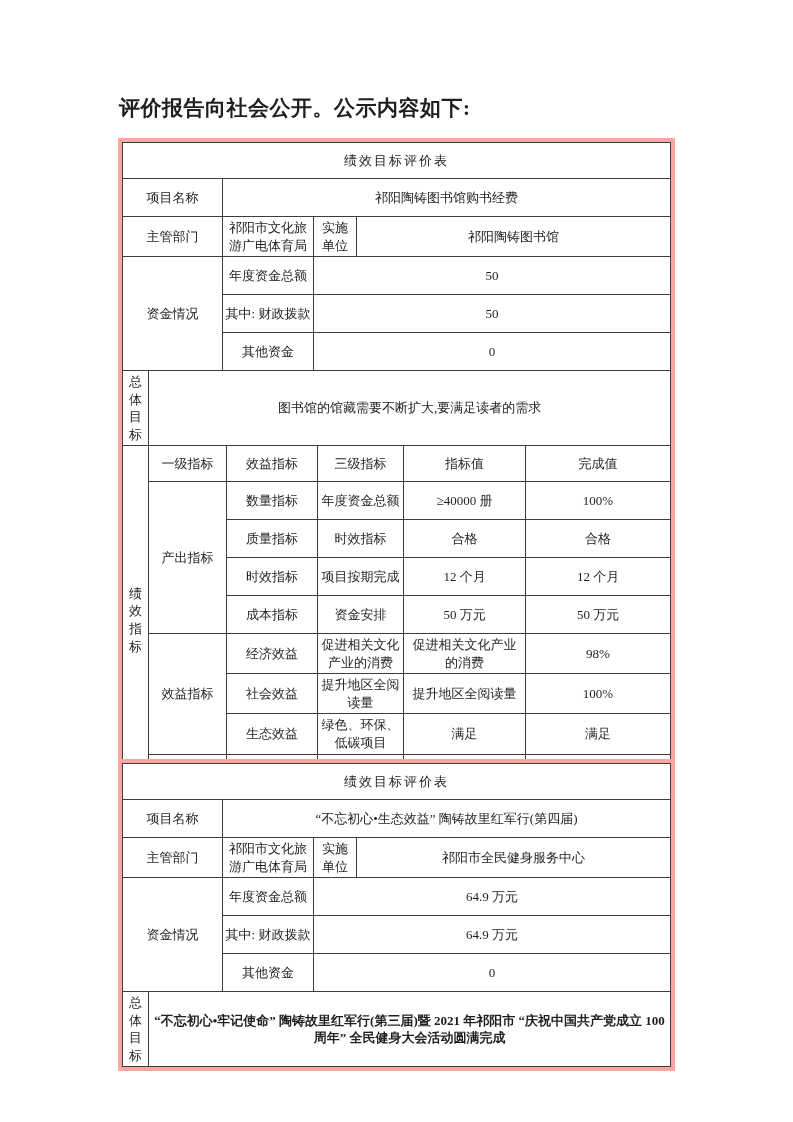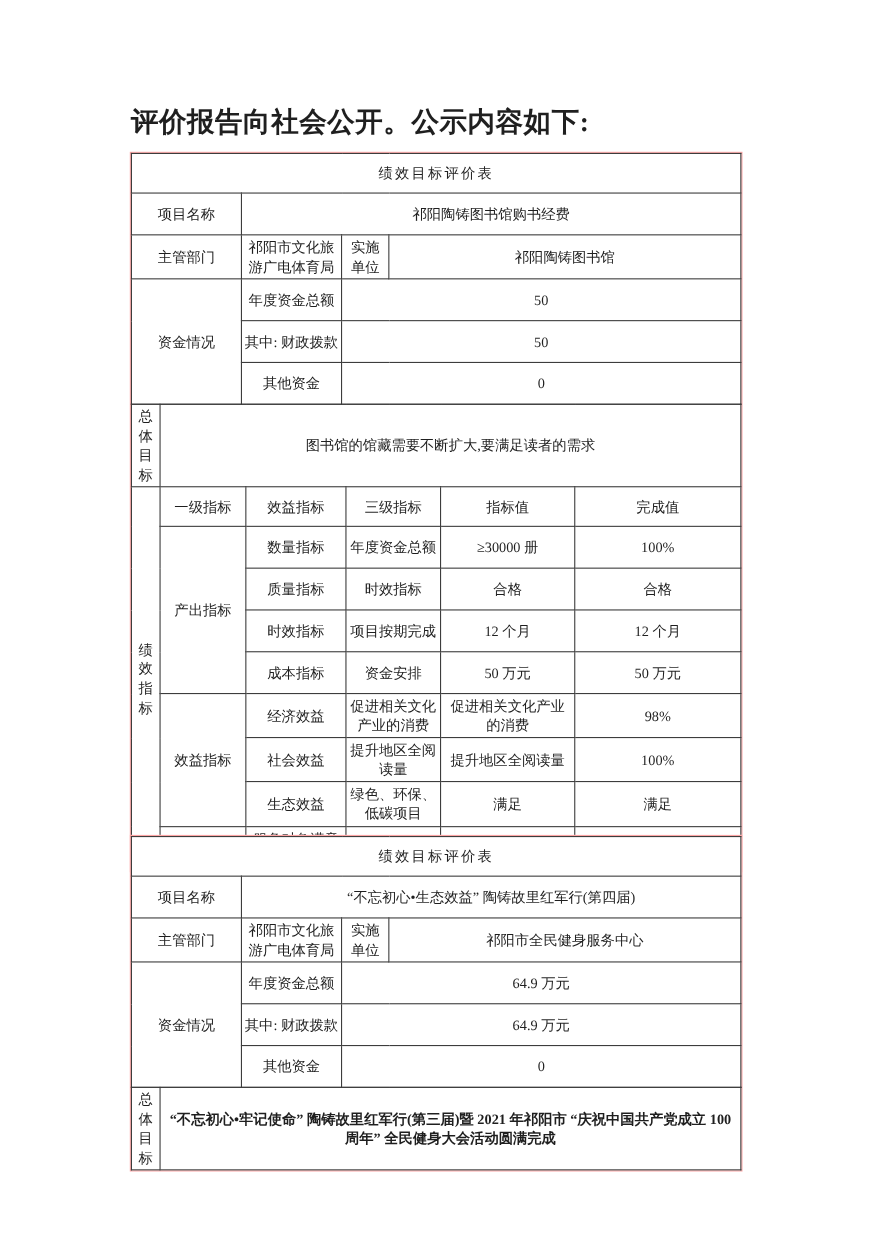--- a/index.html
+++ b/index.html
@@ -10,30 +10,30 @@
     background: #ffffff;
     font-family: "Liberation Serif", "DejaVu Serif", serif;
     color: #1f1f1f;
     overflow: hidden;
   }
   .heading {
     position: absolute;
     left: 119px;
     top: 94px;
     margin: 0;
-    font-size: 25px;
+    font-size: 21px;
     font-weight: bold;
     letter-spacing: 0.5px;
     white-space: nowrap;
   }
   .tbl {
     position: absolute;
     left: 118px;
     width: 557px;
-    border: 1px solid #fca5a5;
+    border: 4px solid #fca5a5;
     background: #ffffff;
     box-sizing: border-box;
   }
   #table1 { top: 138px; }
   #table2 { top: 759px; }
   .tbl table {
     border-collapse: collapse;
     width: 100%;
     table-layout: fixed;
   }
@@ -124,21 +124,21 @@
         <td>一级指标</td>
         <td>效益指标</td>
         <td>三级指标</td>
         <td>指标值</td>
         <td>完成值</td>
       </tr>
       <tr class="h38">
         <td rowspan="4">产出指标</td>
         <td>数量指标</td>
         <td>年度资金总额</td>
-        <td>≥30000 册</td>
+        <td>≥40000 册</td>
         <td>100%</td>
       </tr>
       <tr class="h38">
         <td>质量指标</td>
         <td>时效指标</td>
         <td>合格</td>
         <td>合格</td>
       </tr>
       <tr class="h38">
         <td>时效指标</td>

